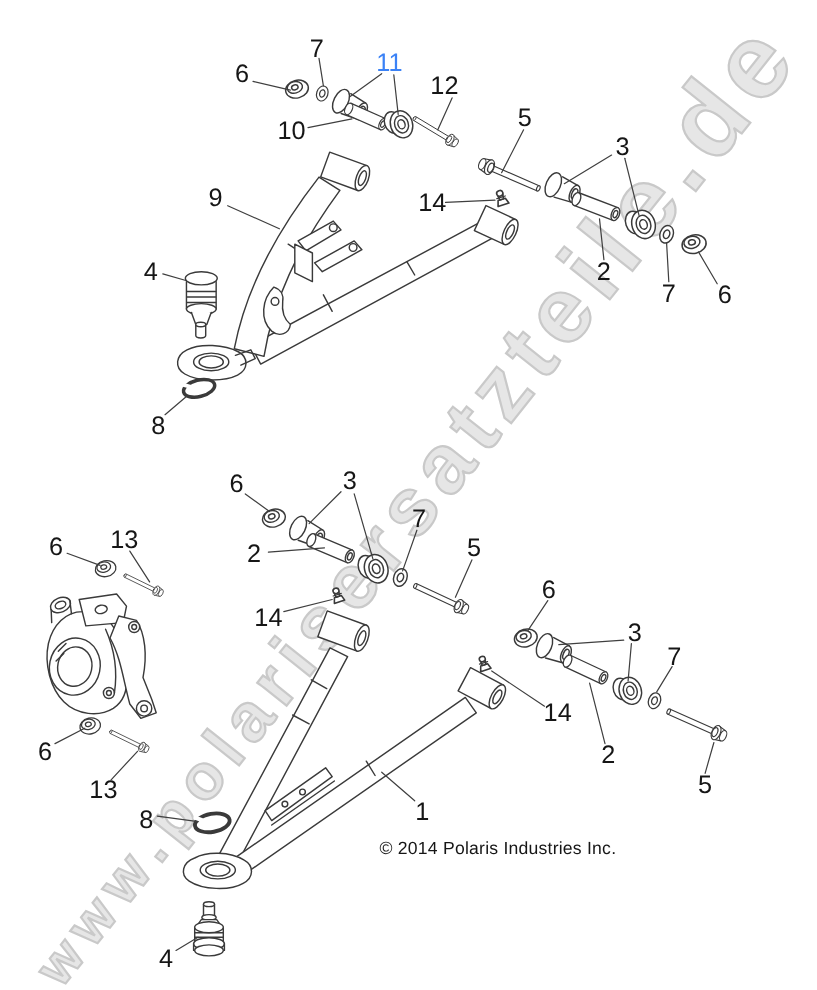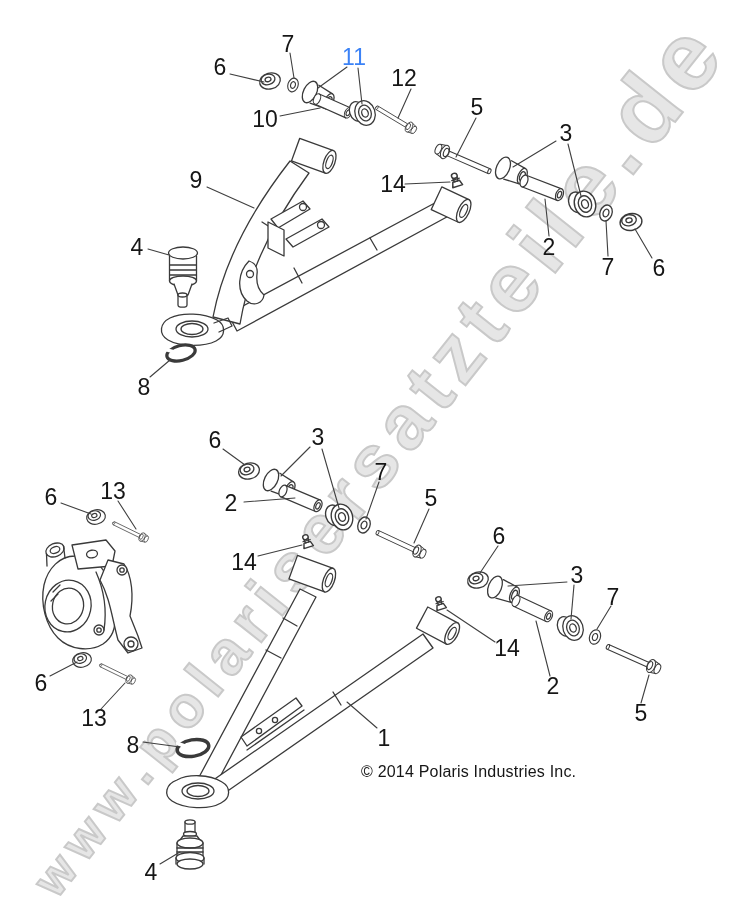--- a/index.html
+++ b/index.html
@@ -282,15 +282,15 @@
       <div class="callout" style="left: 384px; top: 738px; color: rgb(22, 22, 22);">1</div>
       <div class="callout" style="left: 151px; top: 872px; color: rgb(22, 22, 22);">4</div>
       <div class="callout" style="left: 507px; top: 648px; color: rgb(22, 22, 22);">14</div>
       <div class="callout" style="left: 499px; top: 536px; color: rgb(22, 22, 22);">6</div>
       <div class="callout" style="left: 577px; top: 575px; color: rgb(22, 22, 22);">3</div>
       <div class="callout" style="left: 613px; top: 597px; color: rgb(22, 22, 22);">7</div>
       <div class="callout" style="left: 553px; top: 686px; color: rgb(22, 22, 22);">2</div>
       <div class="callout" style="left: 641px; top: 713px; color: rgb(22, 22, 22);">5</div>
     </div>
 
-  <div class="copyright" style="color: rgb(22, 22, 22); margin-left: 16px;">© 2014 Polaris Industries Inc.</div>
+  <div class="copyright" style="color: rgb(22, 22, 22);">© 2014 Polaris Industries Inc.</div>
 
 </div>
 
 </body></html>

